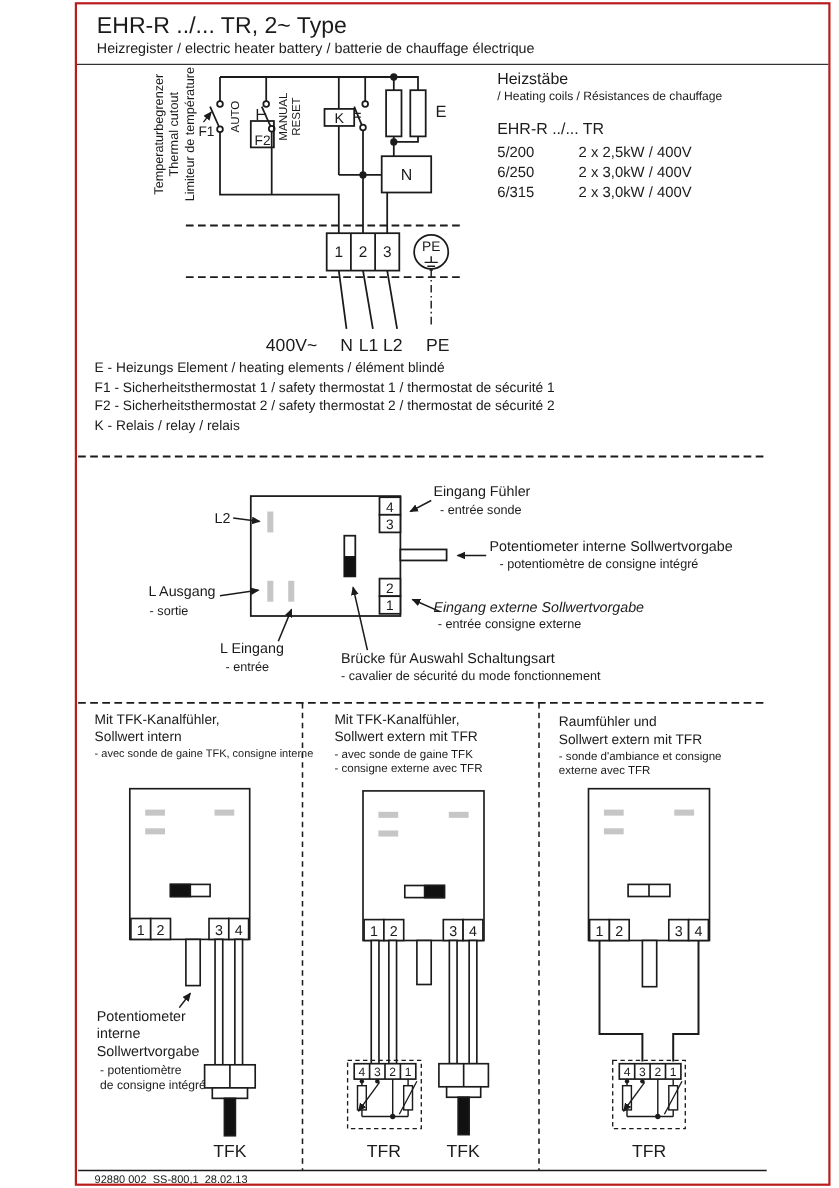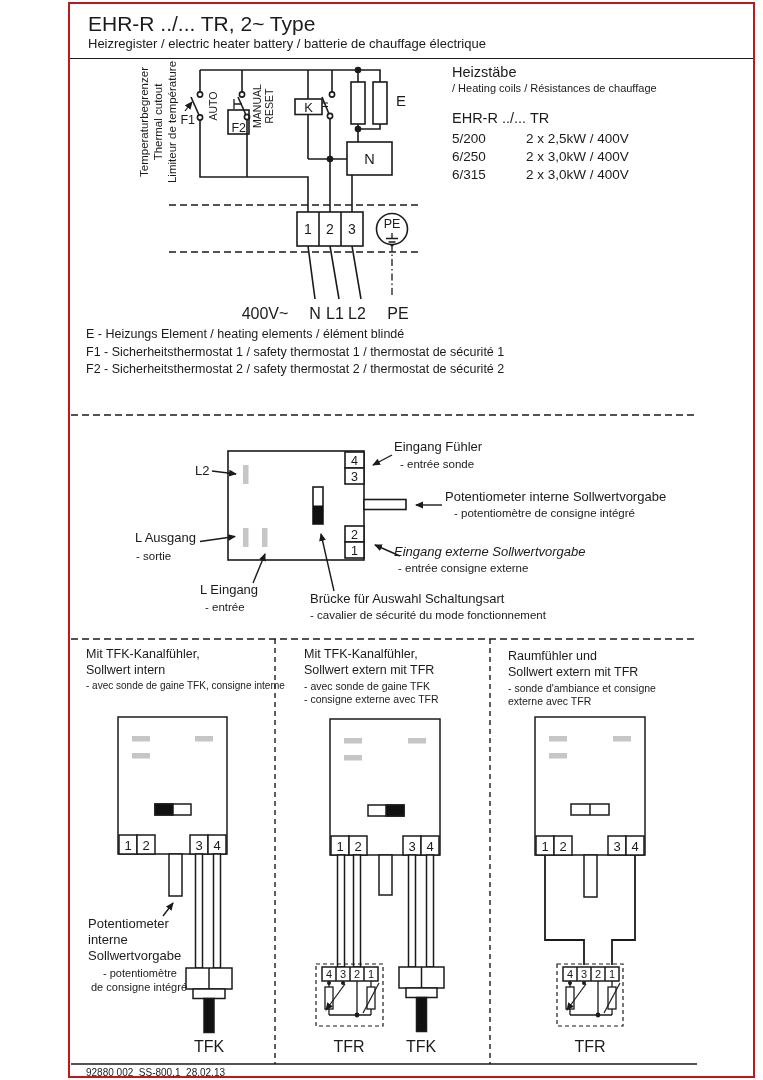--- a/index.html
+++ b/index.html
@@ -266,20 +266,21 @@
     <div class="heizrow">
         <span class="m">6/315</span>
         <span>2 x 3,0kW / 400V</span>
       </div>
   </div>
 
   <div class="lbl legend" style="left:16px;top:322px;">
     <div>E - Heizungs Element / heating elements / élément blindé</div>
     <div>F1 - Sicherheitsthermostat 1 / safety thermostat 1 / thermostat de sécurité 1</div>
     <div>F2 - Sicherheitsthermostat 2 /  safety thermostat 2 / thermostat de sécurité 2</div>
+    <div>K - Relais / relay / relais</div>
   </div>
 
   <div class="lbl" style="left:125px;top:460px;font-size:13px;">L2</div>
   <div class="lbl" style="left:324px;top:436px;font-size:13px;">Eingang Fühler</div>
   <div class="lbl" style="left:330px;top:454px;font-size:11.5px;">- entrée sonde</div>
   <div class="lbl" style="left:375px;top:486px;font-size:13px;">Potentiometer interne Sollwertvorgabe</div>
   <div class="lbl" style="left:384px;top:503px;font-size:11.5px;">- potentiomètre de consigne intégré</div>
   <div class="lbl" style="left:324px;top:541px;font-size:13px;font-style:italic;">Eingang externe Sollwertvorgabe</div>
   <div class="lbl" style="left:328px;top:558px;font-size:11.5px;text-align:center;">- entrée consigne externe</div>
   <div class="lbl" style="left:65px;top:527px;font-size:13px;">L Ausgang</div>
@@ -299,18 +300,18 @@
   <div class="lbl" style="left:234px;top:689px;font-size:10.5px;">- consigne externe avec TFR</div>
 
   <div class="lbl" style="left:438px;top:645px;font-size:12.5px;">Raumfühler und</div>
   <div class="lbl" style="left:438px;top:661px;font-size:12.5px;">Sollwert extern mit TFR</div>
   <div class="lbl" style="left:438px;top:678px;font-size:10.5px;">- sonde d'ambiance et consigne</div>
   <div class="lbl" style="left:438px;top:691px;font-size:10.5px;">externe avec TFR</div>
 
   <div class="lbl" style="left:18px;top:913px;font-size:13px;">Potentiometer</div>
   <div class="lbl" style="left:18px;top:929px;font-size:13px;">interne</div>
   <div class="lbl" style="left:18px;top:945px;font-size:13px;">Sollwertvorgabe</div>
-  <div class="lbl" style="left:21px;top:963px;font-size:11px;margin-left:12px;">- potentiomètre</div>
+  <div class="lbl" style="left:21px;top:963px;font-size:11px;">- potentiomètre</div>
   <div class="lbl" style="left:21px;top:977px;font-size:11px;">de consigne intégré</div>
 
   <div class="lbl" style="left:16px;top:1063px;font-size:10px;white-space:pre;">92880 002  SS-800,1  28.02.13</div>
 
 </div>
 
 </body></html>

